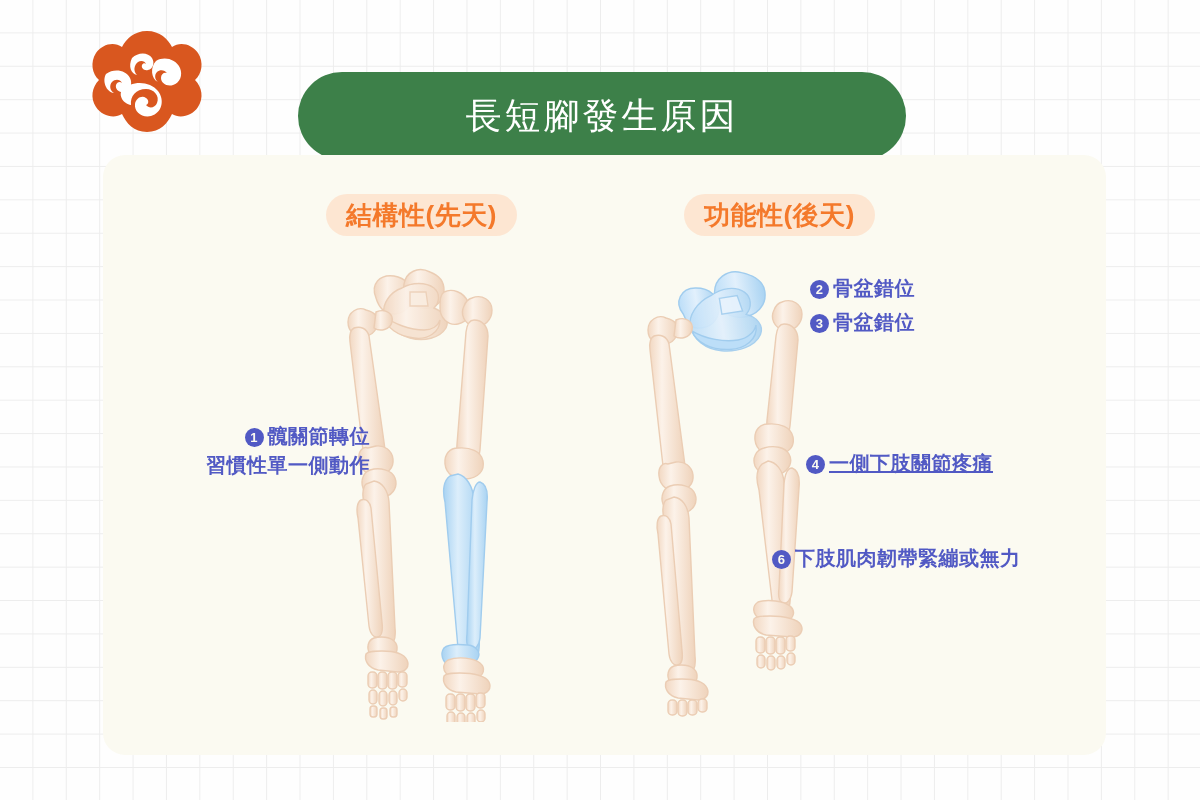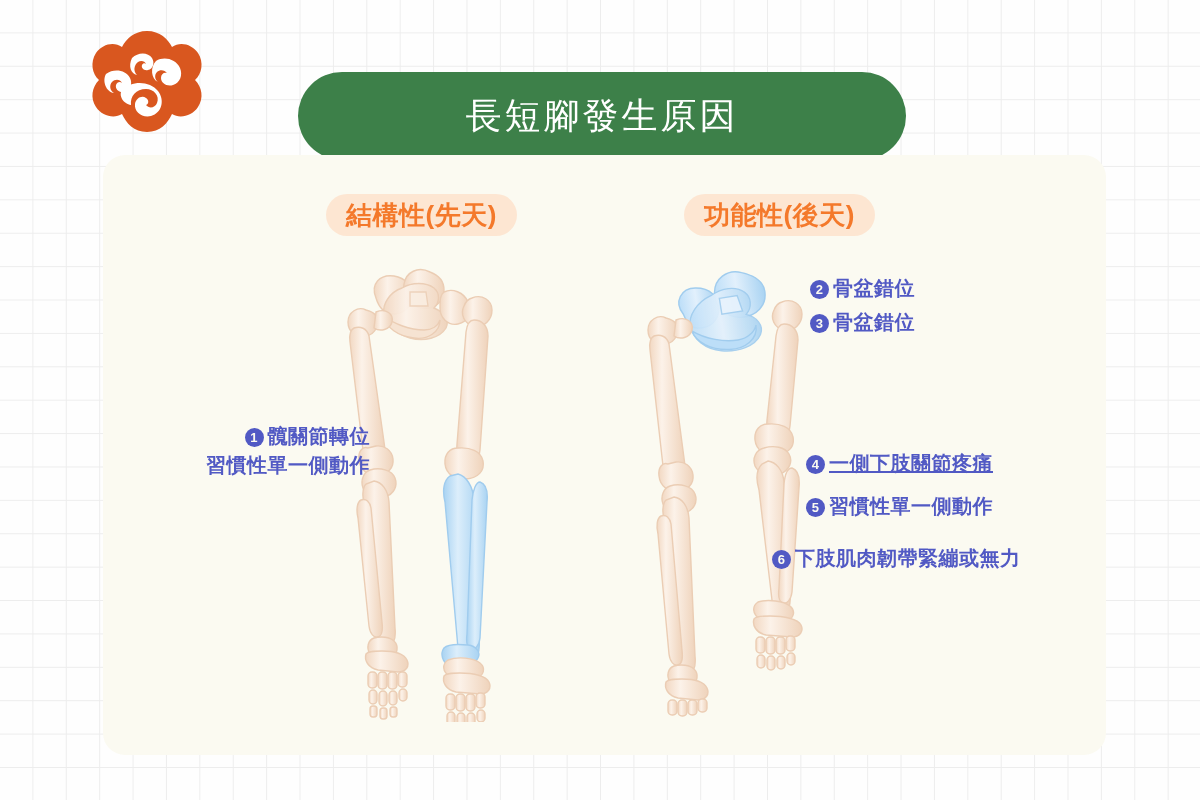--- a/index.html
+++ b/index.html
@@ -294,21 +294,18 @@
   </div>
 
   <div class="anno" id="anno-3">
     <span class="num">3</span><span>骨盆錯位</span>
   </div>
 
   <div class="anno" id="anno-4">
     <span class="num">4</span><span>一側下肢關節疼痛</span>
   </div>
 
-  <div class="anno" id="anno-5">
-    <span class="num">5</span><span>習慣性單一側動作</span>
-  </div>
 
   <div class="anno" id="anno-6">
     <span class="num">6</span><span>下肢肌肉韌帶緊繃或無力</span>
   </div>
 
 </div>
 
 </body></html>

